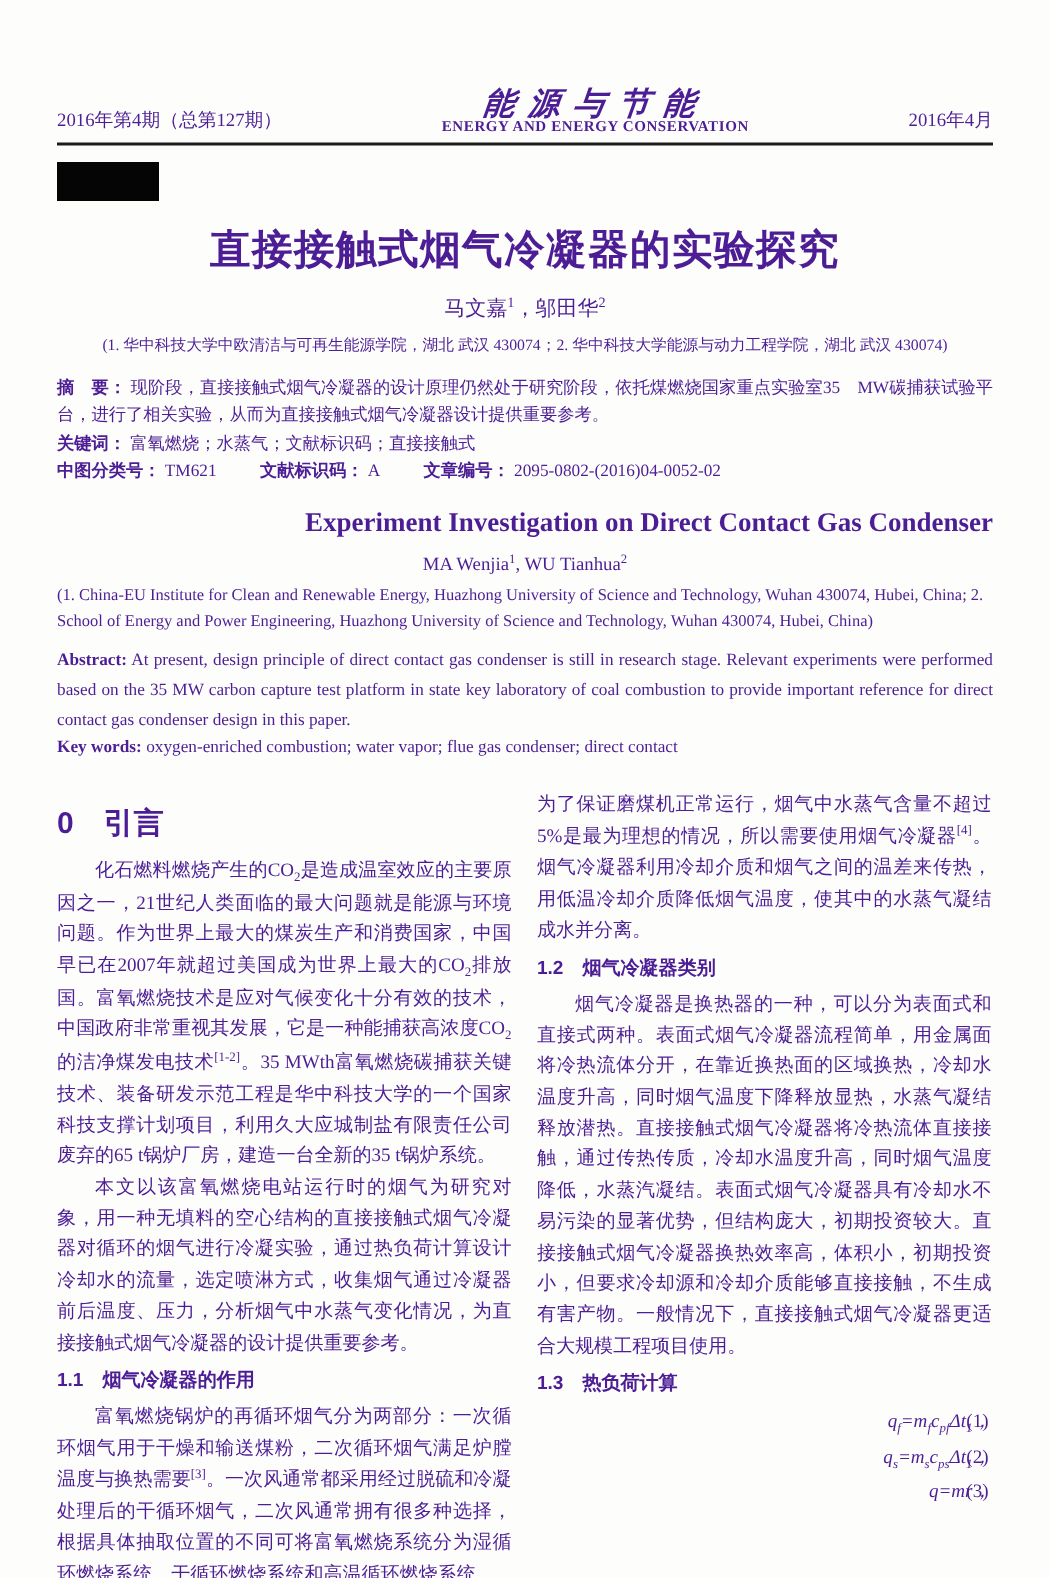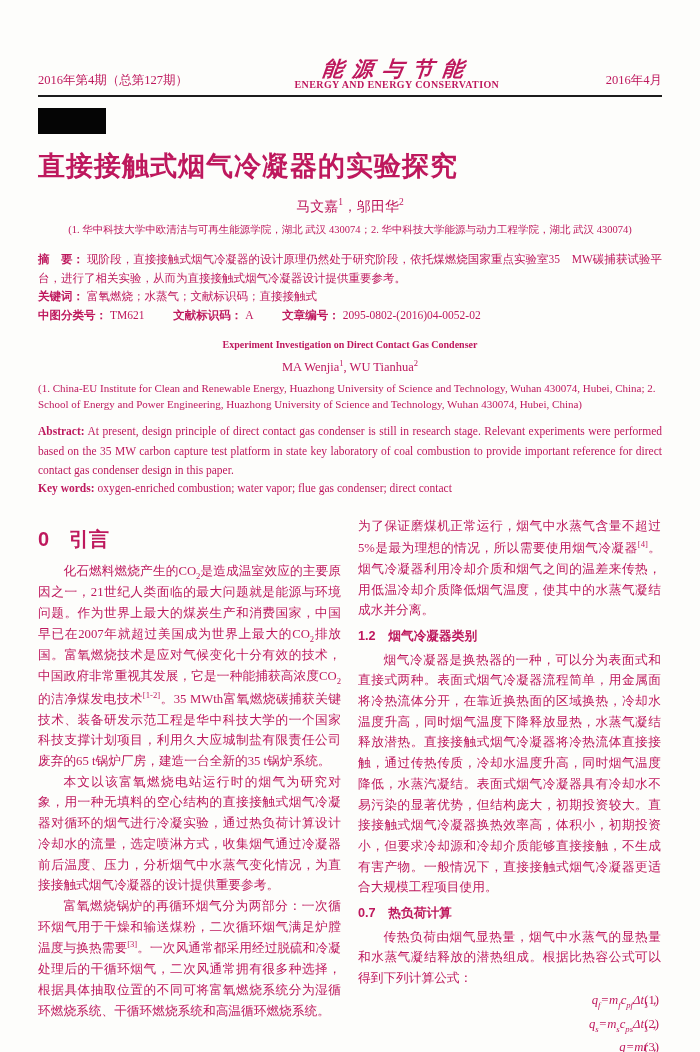--- a/index.html
+++ b/index.html
@@ -1,19 +1,19 @@
 <!DOCTYPE html>
 <html><head>
 <meta charset="utf-8">
 <style>
   * { margin:0; padding:0; box-sizing:border-box; }
   html,body { background:#e8e8e4; }
   .page {
     position:relative; width:700px; height:1052px; margin:0 auto;
-    background:#fdfdfb; color:#be185d; overflow:hidden;
+    background:#fdfdfb; color:#4c1d95; overflow:hidden;
     font-family:"Liberation Serif","DejaVu Serif",serif;
     padding:0 38px;
   }
 
   
   .jheader {
     display:flex; justify-content:space-between; align-items:flex-end;
     padding-top:58px; border-bottom:2px solid #1c1c1c; padding-bottom:4px;
   }
   .jheader .issue, .jheader .date { font-size:12.5px; white-space:nowrap; padding-bottom:2px; }
@@ -21,33 +21,33 @@
   .jlogo .logo-cn {
     font-family:"DejaVu Serif",serif; font-weight:bold; font-style:italic;
     font-size:21px; letter-spacing:9px; display:block; transform:skewX(-6deg);
   }
   .jlogo .logo-en { font-size:10px; font-weight:bold; letter-spacing:0.4px; display:block; }
 
   .stamp { width:68px; height:26px; background:#050505; margin-top:11px; }
 
   
   .title-cn {
-    text-align:left; font-weight:bold; font-size:27px; letter-spacing:1px;
+    text-align:center; font-weight:bold; font-size:27px; letter-spacing:1px;
     margin-top:14px; font-family:"Liberation Sans","DejaVu Sans",sans-serif;
   }
   .authors-cn { text-align:center; font-size:14px; margin-top:13px; }
   .affil-cn  { text-align:center; font-size:10.5px; margin-top:8px; }
 
   .abstract-block { margin-top:13px; font-size:11.5px; line-height:1.62; text-align:justify; }
   .abstract-block p { margin:0; }
   .lbl { font-weight:bold; font-family:"Liberation Sans","DejaVu Sans",sans-serif; }
   .meta-row { margin-top:2px; }
   .meta-row .gap { display:inline-block; width:26px; }
 
-  .title-en { text-align:center; font-weight:bold; font-size:10px; margin-top:14px; }
+  .title-en { text-align:right; font-weight:bold; font-size:18px; margin-top:14px; }
   .authors-en { text-align:center; font-size:12.5px; margin-top:8px; }
   .affil-en { text-align:left; font-size:11px; line-height:1.5; margin-top:5px; }
   .abstract-en { margin-top:9px; font-size:11.5px; line-height:1.72; text-align:justify; }
   .keywords-en { margin-top:1px; font-size:11.5px; }
 
   
   .columns { display:flex; gap:17px; margin-top:22px; }
   .col { width:303px; font-size:12.7px; line-height:1.63; text-align:justify; }
   .col p { text-indent:2em; margin:0; }
   h2.sec {
@@ -110,30 +110,30 @@
     <span class="lbl" style="font-family:'Liberation Serif','DejaVu Serif',serif;">Key words:</span>
     <span>oxygen-enriched combustion; water vapor; flue gas condenser; direct contact</span>
   </div>
 
   <div class="columns">
 
     <div class="col">
       <h2 class="sec">0　引言</h2>
       <p>化石燃料燃烧产生的CO<sub>2</sub>是造成温室效应的主要原因之一，21世纪人类面临的最大问题就是能源与环境问题。作为世界上最大的煤炭生产和消费国家，中国早已在2007年就超过美国成为世界上最大的CO<sub>2</sub>排放国。富氧燃烧技术是应对气候变化十分有效的技术，中国政府非常重视其发展，它是一种能捕获高浓度CO<sub>2</sub>的洁净煤发电技术<sup>[1-2]</sup>。35 MWth富氧燃烧碳捕获关键技术、装备研发示范工程是华中科技大学的一个国家科技支撑计划项目，利用久大应城制盐有限责任公司废弃的65 t锅炉厂房，建造一台全新的35 t锅炉系统。</p>
       <p>本文以该富氧燃烧电站运行时的烟气为研究对象，用一种无填料的空心结构的直接接触式烟气冷凝器对循环的烟气进行冷凝实验，通过热负荷计算设计冷却水的流量，选定喷淋方式，收集烟气通过冷凝器前后温度、压力，分析烟气中水蒸气变化情况，为直接接触式烟气冷凝器的设计提供重要参考。</p>
+      <h3 class="subsec">1.1　烟气冷凝器的作用</h3>
       <p>富氧燃烧锅炉的再循环烟气分为两部分：一次循环烟气用于干燥和输送煤粉，二次循环烟气满足炉膛温度与换热需要<sup>[3]</sup>。一次风通常都采用经过脱硫和冷凝处理后的干循环烟气，二次风通常拥有很多种选择，根据具体抽取位置的不同可将富氧燃烧系统分为湿循环燃烧系统、干循环燃烧系统和高温循环燃烧系统。</p>
 
     </div>
 
     <div class="col">
       <p style="text-indent:0;">为了保证磨煤机正常运行，烟气中水蒸气含量不超过5%是最为理想的情况，所以需要使用烟气冷凝器<sup>[4]</sup>。烟气冷凝器利用冷却介质和烟气之间的温差来传热，用低温冷却介质降低烟气温度，使其中的水蒸气凝结成水并分离。</p>
       <h3 class="subsec">1.2　烟气冷凝器类别</h3>
       <p>烟气冷凝器是换热器的一种，可以分为表面式和直接式两种。表面式烟气冷凝器流程简单，用金属面将冷热流体分开，在靠近换热面的区域换热，冷却水温度升高，同时烟气温度下降释放显热，水蒸气凝结释放潜热。直接接触式烟气冷凝器将冷热流体直接接触，通过传热传质，冷却水温度升高，同时烟气温度降低，水蒸汽凝结。表面式烟气冷凝器具有冷却水不易污染的显著优势，但结构庞大，初期投资较大。直接接触式烟气冷凝器换热效率高，体积小，初期投资小，但要求冷却源和冷却介质能够直接接触，不生成有害产物。一般情况下，直接接触式烟气冷凝器更适合大规模工程项目使用。</p>
-      <h3 class="subsec">0.7　热负荷计算</h3>
-      <p>传热负荷由烟气显热量，烟气中水蒸气的显热量和水蒸气凝结释放的潜热组成。根据比热容公式可以得到下列计算公式：</p>
+      <h3 class="subsec">1.3　热负荷计算</h3>
 
       <div class="equation">
         <span class="formula">q<sub>f</sub>=m<sub>f</sub>c<sub>pf</sub>Δt<sub>1</sub>，</span>
         <span class="eq-no">(1)</span>
       </div>
       <div class="equation">
         <span class="formula">q<sub>s</sub>=m<sub>s</sub>c<sub>ps</sub>Δt<sub>1</sub>，</span>
         <span class="eq-no">(2)</span>
       </div>
       <div class="equation">

